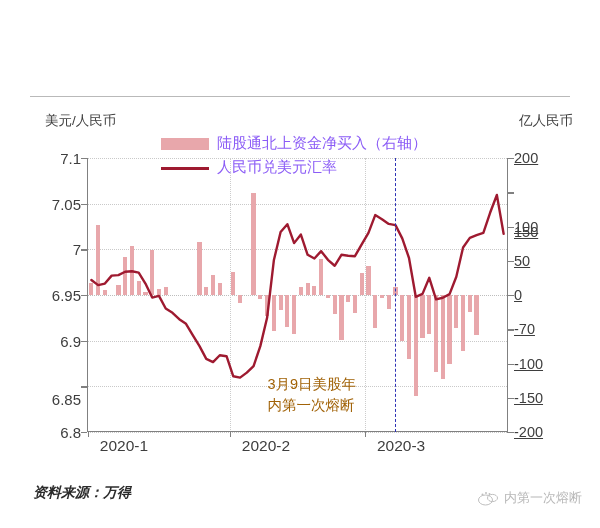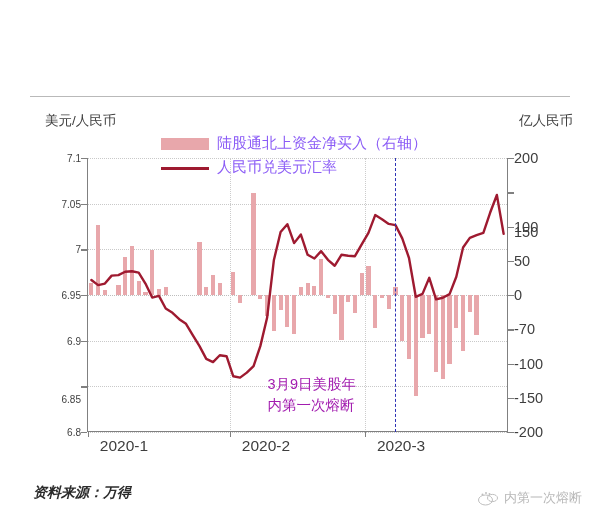--- a/index.html
+++ b/index.html
@@ -56,32 +56,33 @@
   }
 
   
   .tick-l{position:absolute;left:-7px;width:6px;height:1.3px;background:#808080;}
   .tick-r{position:absolute;left:419px;width:6.5px;height:1.3px;background:#808080;}
   .tick-x{position:absolute;top:273px;width:1.3px;height:6px;background:#808080;}
 
   
   .lbl-left{
     position:absolute;right:0;
-    font-size:10px;color:#3e3e3e;
+    font-size:15px;color:#3e3e3e;
     transform:translateY(-50%);
     white-space:nowrap;
   }
   .lbl-left-wrap{position:absolute;left:33px;top:158px;width:48px;height:274px;}
 
   .lbl-right-wrap{position:absolute;left:514px;top:158px;width:60px;height:274px;}
   .lbl-right{
     position:absolute;left:0;
     font-size:14.5px;color:#3e3e3e;
     transform:translateY(-50%);
     white-space:nowrap;
+    text-decoration:underline;
   }
 
   .lbl-x-wrap{position:absolute;left:88px;top:437px;width:419px;height:24px;}
   .lbl-x{
     position:absolute;
     font-size:15.5px;color:#3e3e3e;
     transform:translateX(-50%);
     white-space:nowrap;
   }
 
@@ -274,21 +275,21 @@
         <div class="bar" style="left: 372.978px; width: 4.19px; top: 137px; height: 56.17px; background: rgb(232, 167, 171);"></div>
         <div class="bar" style="left: 379.736px; width: 4.19px; top: 137px; height: 17.125px; background: rgb(232, 167, 171);"></div>
         <div class="bar" style="left: 386.494px; width: 4.19px; top: 137px; height: 39.73px; background: rgb(232, 167, 171);"></div>
       </div>
     <svg id="svgline" viewBox="0 0 419 274" preserveAspectRatio="none">
       <polyline id="rateline" fill="none" stroke="#9e1a30" stroke-width="2.4" stroke-linejoin="round" stroke-linecap="round" points="3.38,121.93 10.14,127.14 16.90,125.58 23.65,117.64 30.41,117.09 37.17,113.71 43.93,113.25 50.69,114.62 57.44,125.58 64.20,139.56 70.96,137.91 77.72,150.52 84.48,154.81 91.23,161.20 97.99,165.77 104.75,177.19 111.51,188.15 118.27,200.93 125.02,204.13 131.78,197.28 138.54,198.19 145.30,218.29 152.06,219.66 158.81,214.63 165.57,208.06 172.33,188.15 179.09,159.83 185.85,102.29 192.60,73.98 199.36,66.22 206.12,85.12 212.88,76.54 219.64,96.81 226.40,100.47 233.15,93.16 239.91,101.84 246.67,107.77 253.43,96.81 260.19,97.73 266.94,98.18 273.70,86.31 280.46,74.89 287.22,57.08 293.98,61.19 300.73,65.94 307.49,67.13 314.25,80.37 321.01,100.01 327.77,138.83 334.52,135.90 341.28,119.83 348.04,141.38 354.80,139.74 361.56,136.09 368.31,118.73 375.07,89.51 381.83,79.92 388.59,77.18 395.35,74.89 402.10,54.80 408.86,36.99 415.62,75.81"></polyline>
     </svg>
     <div id="eventline" style="left: 307.492px; border-left-color: rgb(44, 49, 181);"></div>
   </div>
 
-  <div class="annot" id="annot" style="left: 267.492px; top: 373.775px; color: #a21caf;">
+  <div class="annot" id="annot" style="left: 267.492px; top: 373.775px; color: #a16207;">
     <div>3月9日美股年</div>
     <div>内第一次熔断</div>
   </div>
 
   <div class="source">资料来源：万得</div>
   <div class="watermark">
     <svg width="22" height="15" viewBox="0 0 22 15">
       <ellipse cx="8.5" cy="9" rx="7" ry="5" fill="none" stroke="#666" stroke-width="1"></ellipse>
       <ellipse cx="15.5" cy="7" rx="5" ry="3.6" fill="none" stroke="#666" stroke-width="1"></ellipse>
       <circle cx="5.5" cy="3.5" r="1" fill="#666"></circle>

